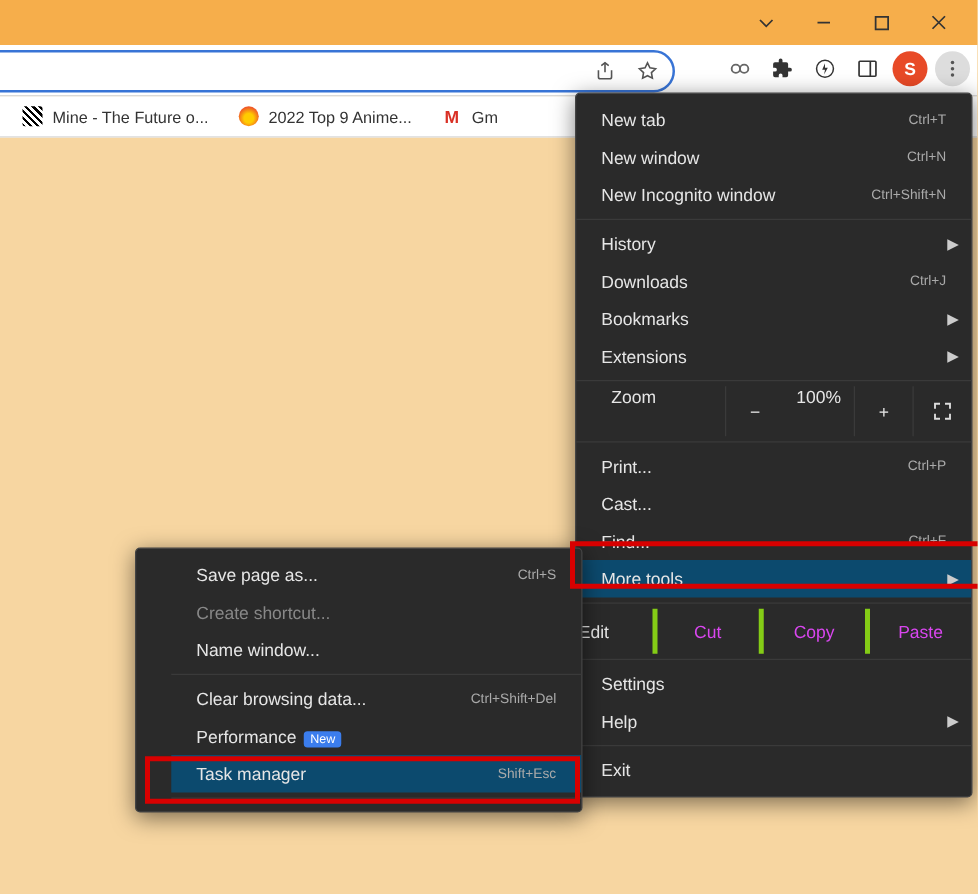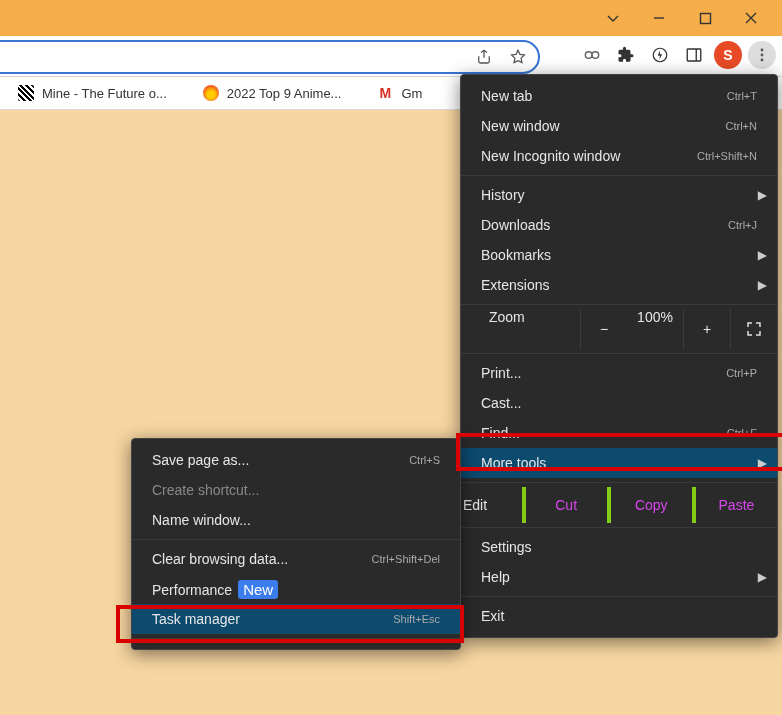--- a/index.html
+++ b/index.html
@@ -7,21 +7,21 @@
   .titlebar{height:36px;background:#f6ae4b;display:flex;justify-content:flex-end;align-items:center;padding-right:8px;}
   .titlebar .tb-btn{width:46px;height:30px;display:flex;align-items:center;justify-content:center;}
   .titlebar svg{stroke:#333;fill:none;stroke-width:1.4;}
   .toolbar{height:40px;background:#fff;border-bottom:1px solid #d9d9d9;position:relative;}
   .omnibox{position:absolute;left:-100px;top:4px;width:630px;height:30px;border:2px solid #3874d6;border-radius:20px;background:#fff;display:flex;align-items:center;justify-content:flex-end;padding-right:6px;gap:6px;}
   .omnibox .ob-icon{width:28px;height:28px;display:flex;align-items:center;justify-content:center;}
   .toolbar-icons{position:absolute;right:6px;top:4px;height:30px;display:flex;align-items:center;gap:6px;}
   .toolbar-icons .ti{width:28px;height:28px;display:flex;align-items:center;justify-content:center;color:#444;}
   .profile{width:28px;height:28px;border-radius:50%;background:#e84a27;color:#fff;display:flex;align-items:center;justify-content:center;font-weight:600;}
   .more-btn{width:28px;height:28px;border-radius:50%;background:#ddd;display:flex;align-items:center;justify-content:center;color:#555;}
-  .bookbar{height:32px;background:#fff;border-bottom:1px solid #d9d9d9;display:flex;align-items:center;padding-left:18px;gap:36px;}
+  .bookbar{height:32px;background:#fff;border-bottom:1px solid #d9d9d9;display:flex;align-items:center;padding-left:18px;gap:24px;}
   .bm{display:flex;align-items:center;gap:8px;color:#333;font-size:13px;white-space:nowrap;}
   .bm-icon{width:16px;height:16px;display:flex;align-items:center;justify-content:center;}
   .bm-icon.stripes{background:repeating-linear-gradient(45deg,#000 0 2px,#fff 2px 4px);border-radius:2px;}
   .bm-icon.flame{width:16px;height:16px;border-radius:50%;background:radial-gradient(circle at 50% 60%,#ffcc00 30%,#f05a28 70%);}
   .bm-icon.gmail{position:relative;}
   .bm-icon.gmail:before{content:"M";font-weight:700;color:#d93025;font-size:14px;}
 
   .menu{position:absolute;background:#2a2a2a;color:#ddd;border:1px solid #444;border-radius:4px;box-shadow:0 4px 18px rgba(0,0,0,.5);padding:6px 0;z-index:10;}
   .menu .row{display:flex;align-items:center;height:30px;padding:0 20px;justify-content:space-between;gap:40px;position:relative;}
   .menu .label{color:#e6e6e6;font-size:14px;}
@@ -30,21 +30,21 @@
   .menu .arrow{position:absolute;right:10px;color:#ccc;font-size:12px;}
   .menu .row.hl{background:#0c4a6e;}
   .edit-row{display:flex;align-items:center;height:36px;}
   .edit-label{padding:0 2px;color:#e6e6e6;}
   .edit-cell{flex:1;text-align:left;color:#d946ef;border-left:4px solid #84cc16;height:100%;display:flex;align-items:center;justify-content:center;}
   .zoom-row{display:flex;height:40px;padding-left:28px;}
   .zoom-row .zlabel{color:#e6e6e6;}
   .zoom-row .zbtn{width:46px;height:100%;display:flex;align-items:center;justify-content:center;color:#e6e6e6;border-left:1px solid #3a3a3a;}
   .zoom-row .zval{width:56px;text-align:center;color:#e6e6e6;}
   .zoom-row .zfull{border-left:1px solid #3a3a3a;}
-  .new-tag{background:#3b7ded;color:#fff;font-size:15px;padding:1px 5px;border-radius:3px;margin-left:6px;}
+  .new-tag{background:#3b7ded;color:#fff;font-size:10px;padding:1px 5px;border-radius:3px;margin-left:6px;}
   .outline-red{position:absolute;border:4px solid #d80000;pointer-events:none;z-index:40;}
 </style>
 </head>
 <body>
 
 <div class="window">
 
   <div class="titlebar">
     <div class="tb-btn">
         <svg width="16" height="16" viewBox="0 0 16 16">
@@ -207,21 +207,21 @@
     <div class="row">
         <span class="label">Help</span>
         <span class="arrow">▶</span>
       </div>
     <div class="sep"></div>
     <div class="row">
         <span class="label">Exit</span>
       </div>
   </div>
 
-  <div class="menu" style="left:131px;top:438px;width:328px;">
+  <div class="menu" style="left:108px;top:438px;width:328px;padding-left:28px;">
     <div class="row">
         <span class="label">Save page as...</span>
         <span class="shortcut">Ctrl+S</span>
       </div>
     <div class="row">
         <span class="label" style="color:#888;">Create shortcut...</span>
       </div>
     <div class="row">
         <span class="label">Name window...</span>
       </div>

